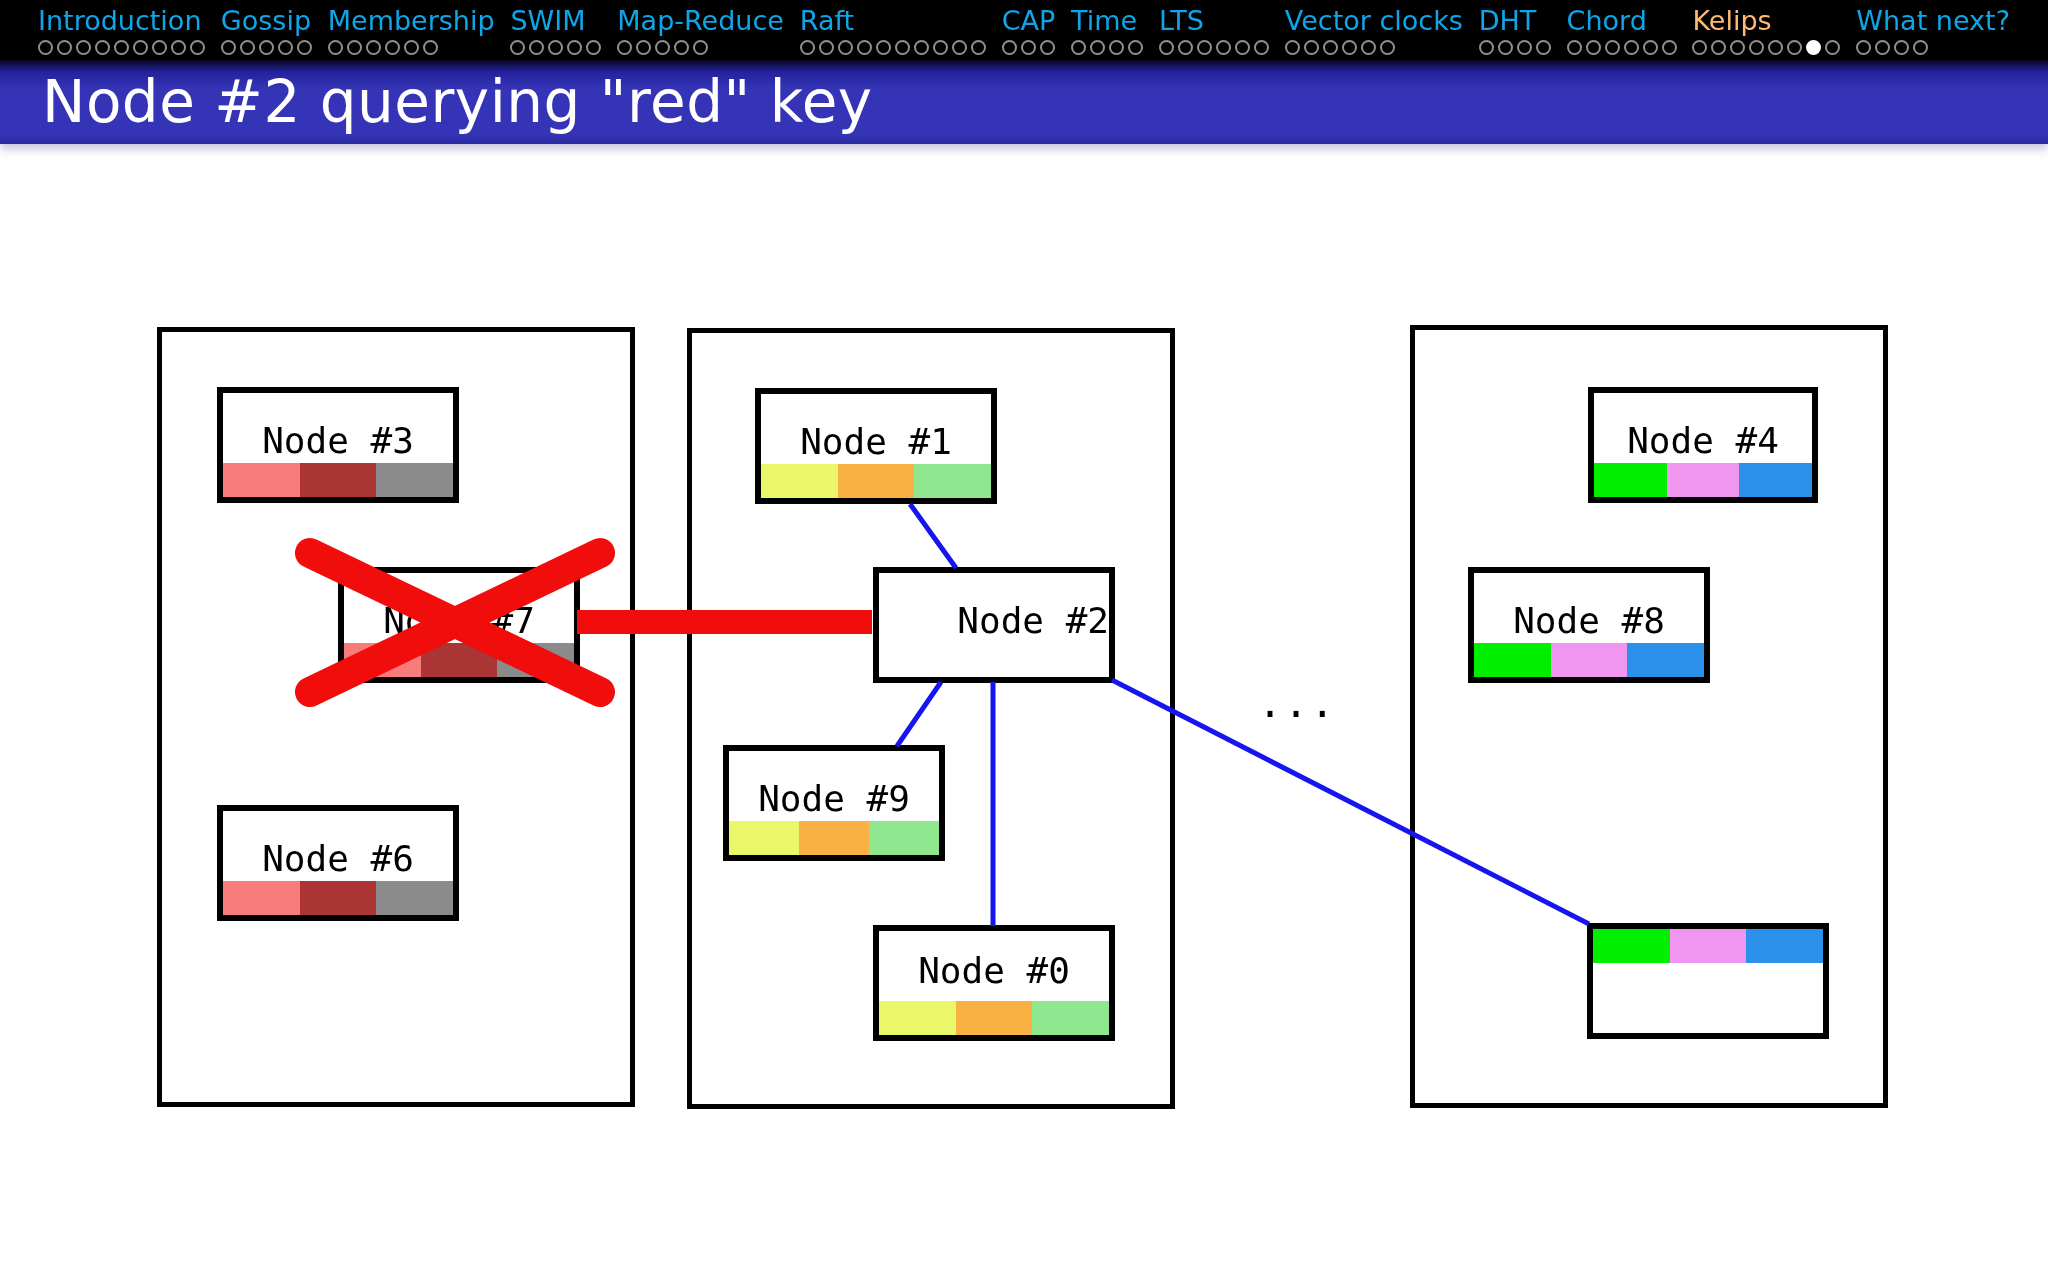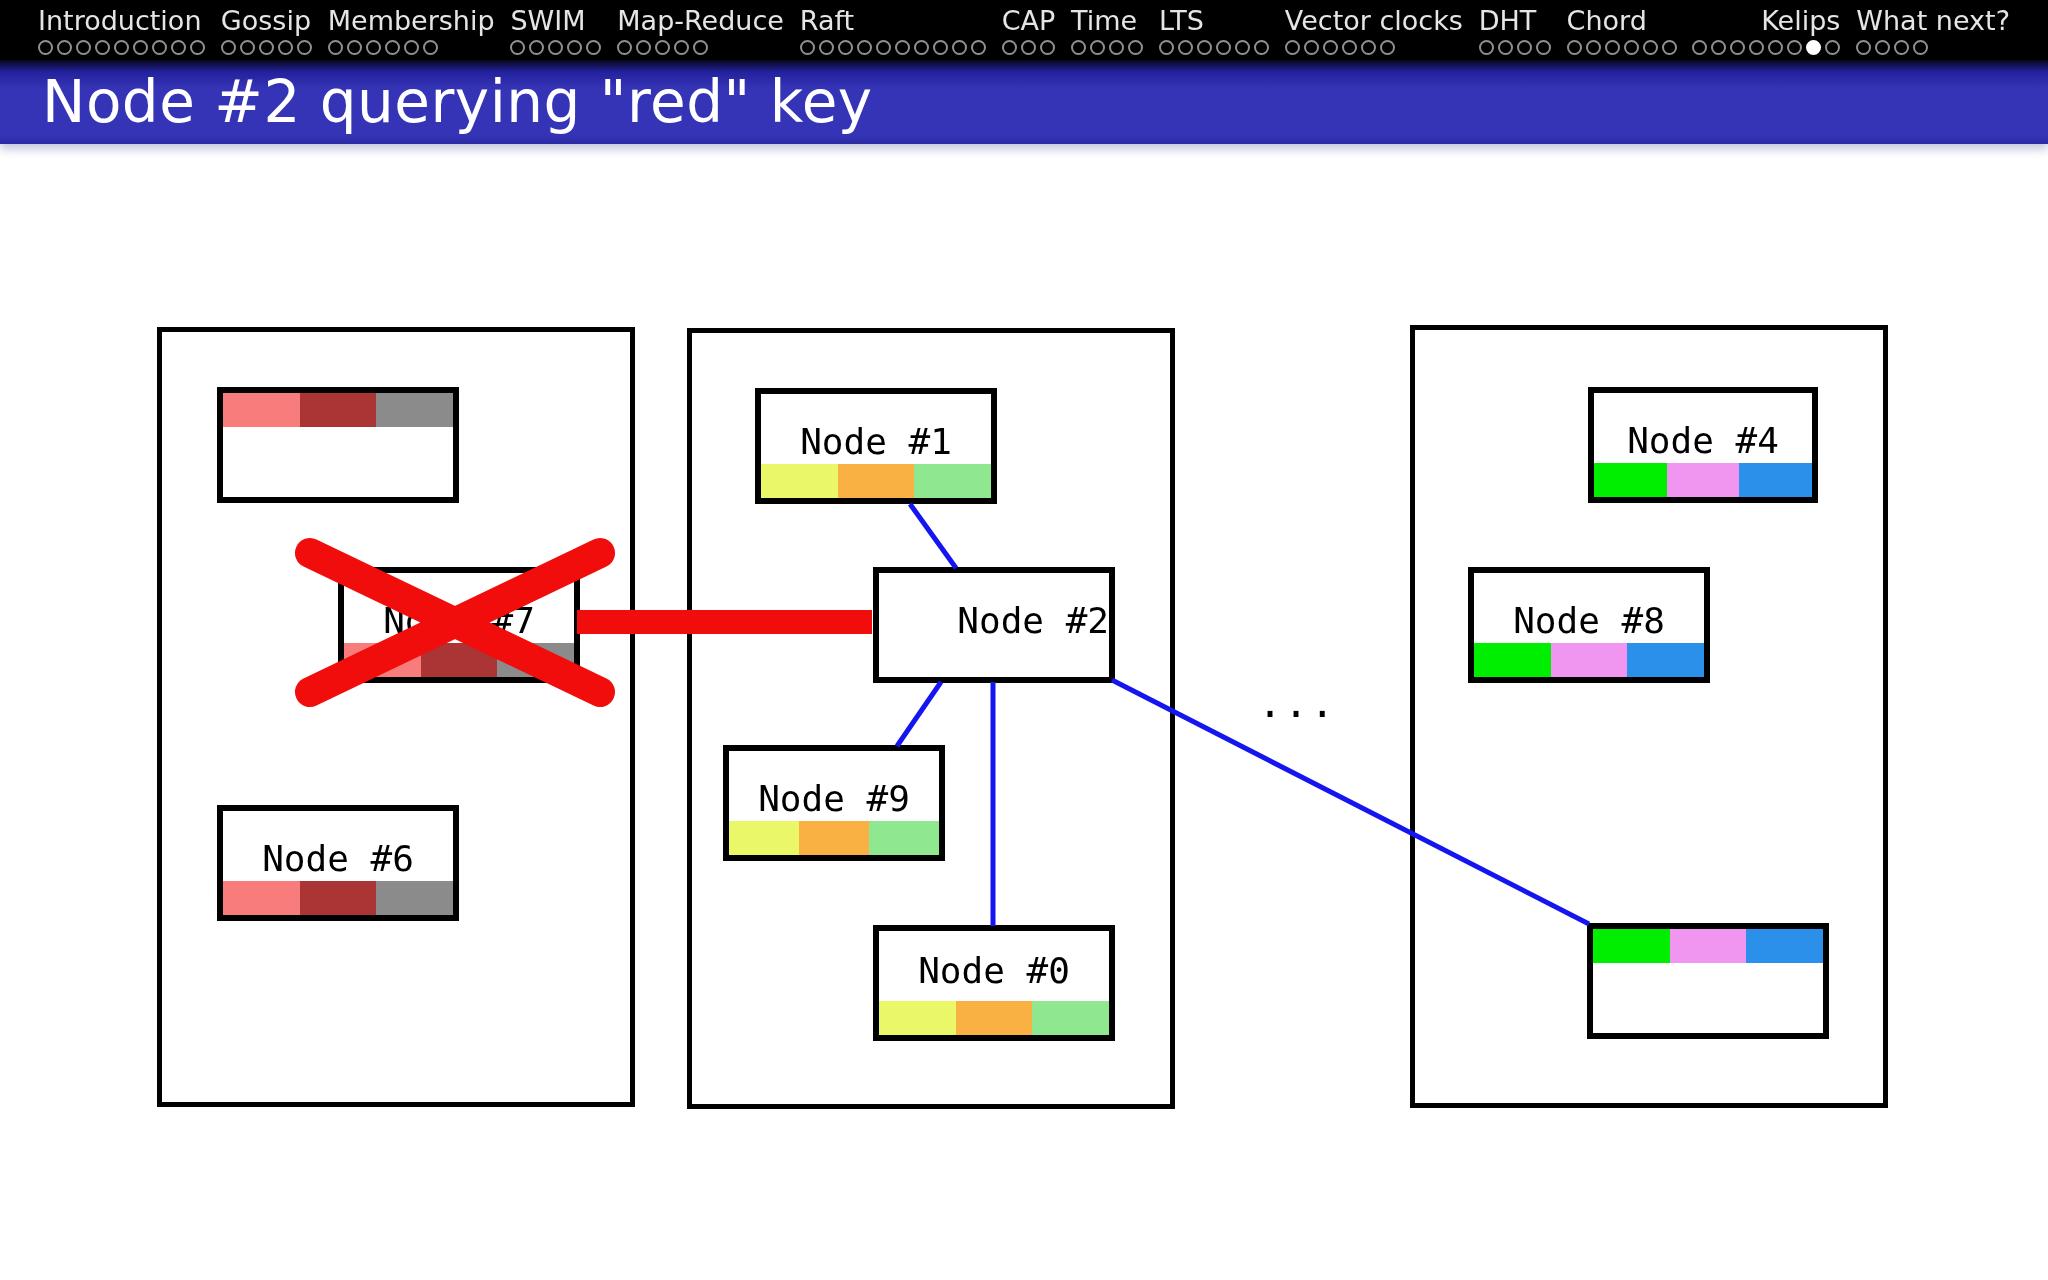--- a/index.html
+++ b/index.html
@@ -4,22 +4,22 @@
 <style>
   html,body{margin:0;padding:0;background:#fff;}
   .slide{position:relative;width:2048px;height:1280px;overflow:hidden;background:#ffffff;
          font-family:"DejaVu Sans","Liberation Sans",sans-serif;}
 
   
   .navbar{position:absolute;left:0;top:0;width:2048px;height:60px;background:#000;
           display:flex;justify-content:space-between;align-items:flex-start;
           padding:7px 38px 0 38px;box-sizing:border-box;z-index:10;}
   .nav-sec{display:flex;flex-direction:column;gap:5px;}
-  .nav-label{font-size:27px;line-height:28px;color:#e5e5e5;white-space:nowrap;}
-  .nav-label.current{color:#e5e5e5;text-align:right;}
+  .nav-label{font-size:27px;line-height:28px;color:#0ea5e9;white-space:nowrap;}
+  .nav-label.current{color:#fdba74;}
   .nav-dots{display:flex;gap:4px;}
   .nav-dot{width:15px;height:15px;border-radius:50%;border:2px solid #8f8f8f;
            box-sizing:border-box;background:transparent;}
   .nav-dot.filled{background:#ffffff;border-color:#ffffff;}
 
   
   .titlebar{position:absolute;left:0;top:60px;width:2048px;height:84px;
             background:linear-gradient(180deg,#07071c 0%,#23219c 14%,#3534b6 34%,#3534b6 88%,#2b2aa4 100%);
             display:flex;align-items:center;z-index:9;
             box-shadow:0 5px 9px rgba(35,35,130,0.28);}
@@ -199,20 +199,23 @@
 
   <div class="titlebar">
     <div class="title-text">Node #2 querying "red" key</div>
   </div>
 
   <div id="diagram">
       <div class="group-box" style="left: 157px; top: 327px; width: 478px; height: 780px;"></div>
       <div class="group-box" style="left: 687px; top: 328px; width: 488px; height: 781px;"></div>
       <div class="group-box" style="left: 1410px; top: 325px; width: 478px; height: 783px;"></div>
       <div class="node-box" style="left: 217px; top: 387px; width: 242px; height: 116px;">
+        <div class="node-label-area">
+          <span class="node-label">Node #3</span>
+        </div>
         <div class="node-strip">
           <div class="strip-cell" style="background: rgb(249, 124, 124);"></div>
           <div class="strip-cell" style="background: rgb(171, 52, 52);"></div>
           <div class="strip-cell" style="background: rgb(139, 139, 139);"></div>
         </div>
       </div>
       <div class="node-box" style="left: 338px; top: 567px; width: 242px; height: 116px;">
         <div class="node-label-area">
           <span class="node-label">Node #7</span>
         </div>

